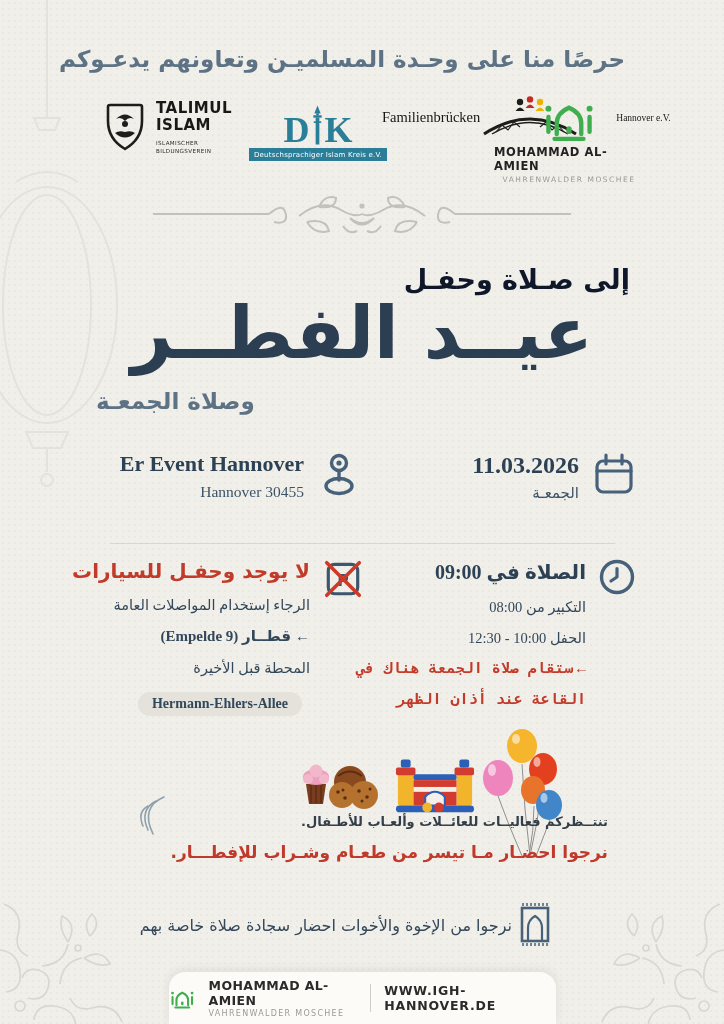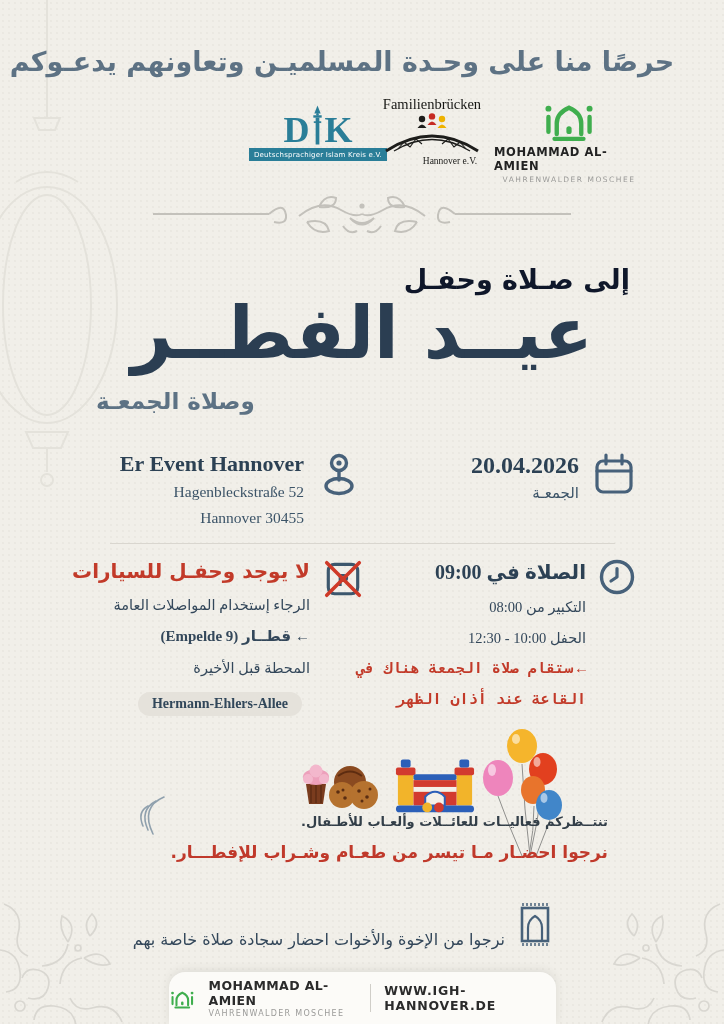--- a/index.html
+++ b/index.html
@@ -19,33 +19,33 @@
 
   
   .lantern{position:absolute;left:-28px;top:0;opacity:.9;}
   .corner{position:absolute;bottom:-6px;}
   .corner-br{right:-4px;}
   .corner-bl{left:-4px;transform:scaleX(-1);}
 
   
   .invite-line{
     position:absolute;top:46px;left:0;width:684px;text-align:center;
-    font-size:27px;font-weight:bold;color:#5d7284;letter-spacing:0;
+    font-size:23px;font-weight:bold;color:#5d7284;letter-spacing:0;
   }
 
   
   .logo{position:absolute;display:flex;align-items:center;}
   .logo-talimul{left:103px;top:100px;gap:9px;}
   .talimul-name{font-size:15px;font-weight:bold;color:#181816;line-height:1.12;letter-spacing:.5px;width:80px;}
   .talimul-sub{font-size:5.6px;color:#2b2b28;letter-spacing:.4px;width:62px;margin-top:5px;line-height:1.5;}
   .logo-dik{left:249px;top:104px;flex-direction:column;align-items:center;}
   .dik-letters{display:flex;align-items:flex-end;gap:1px;color:#2a7e98;
     font-family:"Liberation Serif","DejaVu Serif",serif;font-weight:bold;font-size:36px;line-height:.85;}
   .dik-bar{background:#2a7e98;color:#fff;font-size:7px;letter-spacing:.2px;padding:2.5px 5px;margin-top:2px;white-space:nowrap;}
-  .logo-familien{left:382px;top:96px;flex-direction:column;align-items:center;}
+  .logo-familien{left:382px;top:96px;flex-direction:row;align-items:center;}
   .fam-name{font-size:14.5px;color:#161614;}
   .fam-sub{font-size:9.5px;color:#20201e;margin-top:1px;padding-left:36px;}
   .logo-moschee{left:494px;top:99px;flex-direction:column;align-items:center;width:150px;}
   .mos-name{font-size:11.5px;font-weight:bold;color:#222;letter-spacing:.6px;margin-top:4px;}
   .mos-sub{font-size:7.5px;color:#9a9a98;letter-spacing:1.5px;margin-top:2px;}
 
   .flourish{position:absolute;left:147px;top:192px;}
 
   
   .title-pre{position:absolute;top:264px;right:94px;font-size:27px;font-weight:bold;color:#0f172a;}
@@ -84,21 +84,21 @@
   
   .illus{position:absolute;}
   .illus-sweets{left:296px;top:750px;}
   .illus-castle{left:394px;top:756px;}
   .illus-balloons{left:476px;top:726px;}
   .swoosh{position:absolute;left:128px;top:793px;}
 
   .activities-line{position:absolute;top:814px;right:116px;font-size:13px;font-weight:bold;color:#333f49;}
   .food-line{position:absolute;top:842px;right:116px;font-size:17px;font-weight:bold;color:#c0392b;}
 
-  .rug-note{position:absolute;top:901px;right:170px;display:flex;direction:rtl;gap:11px;align-items:flex-end;}
+  .rug-note{position:absolute;top:901px;right:170px;display:flex;direction:rtl;gap:4px;align-items:center;}
   .rug-text{font-size:16px;color:#33475a;}
 
   
   .footer-card{
     position:absolute;left:169px;top:972px;width:387px;height:52px;
     background:#fcfbf8;border-radius:16px 16px 0 0;
     box-shadow:0 -2px 10px rgba(60,55,45,.10);
     display:flex;align-items:center;justify-content:center;gap:13px;
   }
   .footer-name{font-size:12.5px;font-weight:bold;color:#2b2b2b;letter-spacing:.4px;line-height:1.2;}
@@ -152,20 +152,32 @@
       <path d="M78 62 q-10 -18 6 -26 q4 12 -6 26"></path>
       <path d="M62 78 q-18 -10 -26 6 q12 4 26 -6"></path>
       <path d="M56 56 q-12 -12 -2 -22 q10 10 2 22"></path>
       <circle cx="126" cy="126" r="5"></circle>
       <circle cx="68" cy="68" r="3"></circle>
     </g>
   </svg>
 
   <div class="invite-line rtl">حرصًا منا على وحـدة المسلميـن وتعاونهم يدعـوكم</div>
 
+  <div class="logo logo-talimul">
+    <svg width="44" height="50" viewBox="0 0 44 50">
+      <path d="M5 4 Q5 2 7 2 H37 Q39 2 39 4 V18 Q39 36 22 46 Q5 36 5 18 Z" fill="none" stroke="#1d1d1b" stroke-width="2.6"></path>
+      <path d="M13 16 Q22 7 31 16 Q26 13 22 18 Q18 13 13 16 Z" fill="#1d1d1b"></path>
+      <circle cx="22" cy="21" r="3" fill="#1d1d1b"></circle>
+      <path d="M12 30 Q22 39 32 30 Q28 27 22 29 Q16 27 12 30 Z" fill="#1d1d1b"></path>
+    </svg>
+    <div>
+      <div class="talimul-name">TALIMUL ISLAM</div>
+      <div class="talimul-sub">ISLAMISCHER BILDUNGSVEREIN</div>
+    </div>
+  </div>
 
   <div class="logo logo-dik">
     <div class="dik-letters">
       <span>D</span>
       <svg width="13" height="42" viewBox="0 0 14 42">
         <g fill="#2a7e98">
           <rect x="5" y="13" width="4" height="29"></rect>
           <rect x="2.5" y="10.5" width="9" height="2.6"></rect>
           <rect x="3" y="17" width="8" height="1.8"></rect>
           <polygon points="7,0 10.4,8.6 3.6,8.6"></polygon>
@@ -233,36 +245,35 @@
     <svg width="42" height="48" viewBox="0 0 42 48">
       <g fill="none" stroke="#47617a" stroke-width="3.4" stroke-linecap="round">
         <circle cx="21" cy="11" r="7.5"></circle>
         <line x1="21" y1="19" x2="21" y2="28"></line>
         <ellipse cx="21" cy="34" rx="13" ry="7.5"></ellipse>
       </g>
       <circle cx="21" cy="11" r="2.6" fill="#47617a"></circle>
     </svg>
     <div class="loc-text">
       <div class="venue serif">Er Event Hannover</div>
-      <div class="addr serif">Hagenbleckstraße 52</div>
       <div class="addr serif">30455 Hannover</div>
     </div>
   </div>
 
   <div class="info-group group-date">
     <svg width="42" height="44" viewBox="0 0 42 44">
       <g fill="none" stroke="#47617a" stroke-width="3.2" stroke-linecap="round">
         <rect x="4" y="9" width="34" height="31" rx="6"></rect>
         <line x1="4" y1="19" x2="38" y2="19"></line>
         <line x1="13" y1="3" x2="13" y2="12"></line>
         <line x1="29" y1="3" x2="29" y2="12"></line>
       </g>
     </svg>
     <div class="date-text">
-      <div class="date-val serif">20.04.2026</div>
+      <div class="date-val serif">11.03.2026</div>
       <div class="date-day rtl">الجمعـة</div>
     </div>
   </div>
 
   <div class="hr"></div>
 
   <div class="detail-group group-parking">
     <svg width="42" height="42" viewBox="0 0 40 40">
       <rect x="6" y="6" width="28" height="28" rx="6" fill="none" stroke="#3c576d" stroke-width="3"></rect>
       <text x="20" y="26.5" text-anchor="middle" font-family="DejaVu Sans, sans-serif" font-size="15" font-weight="bold" fill="#3c576d">P</text>

